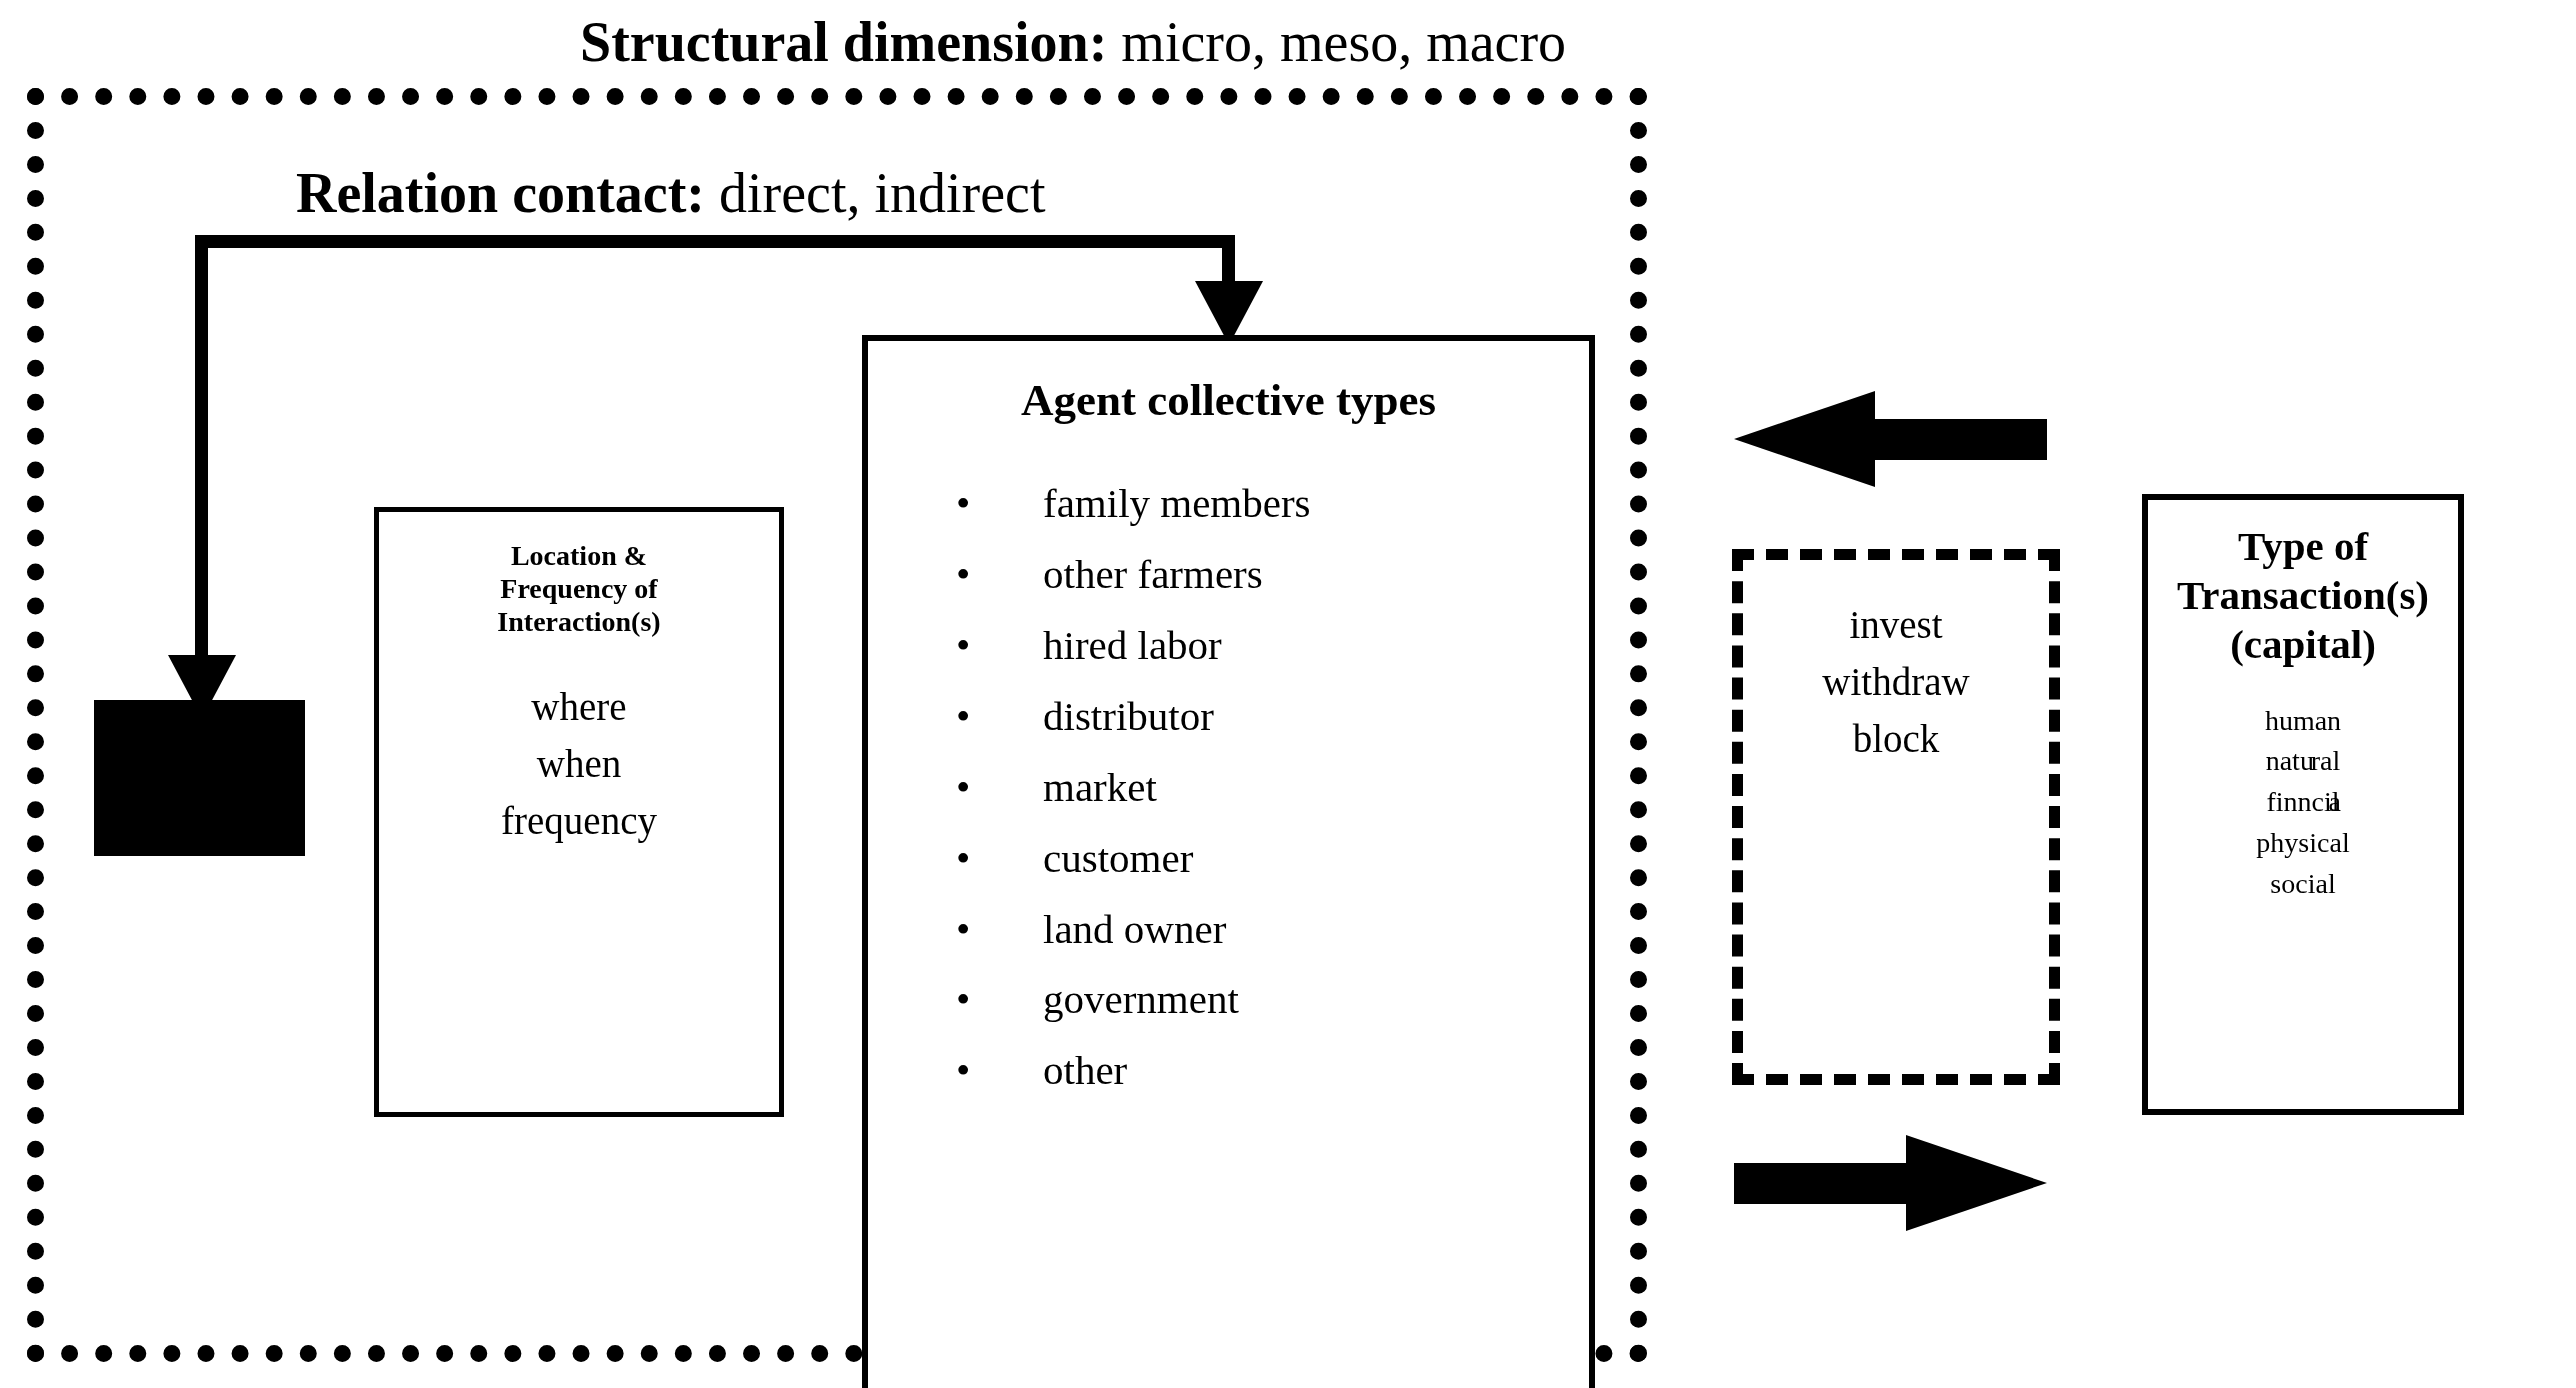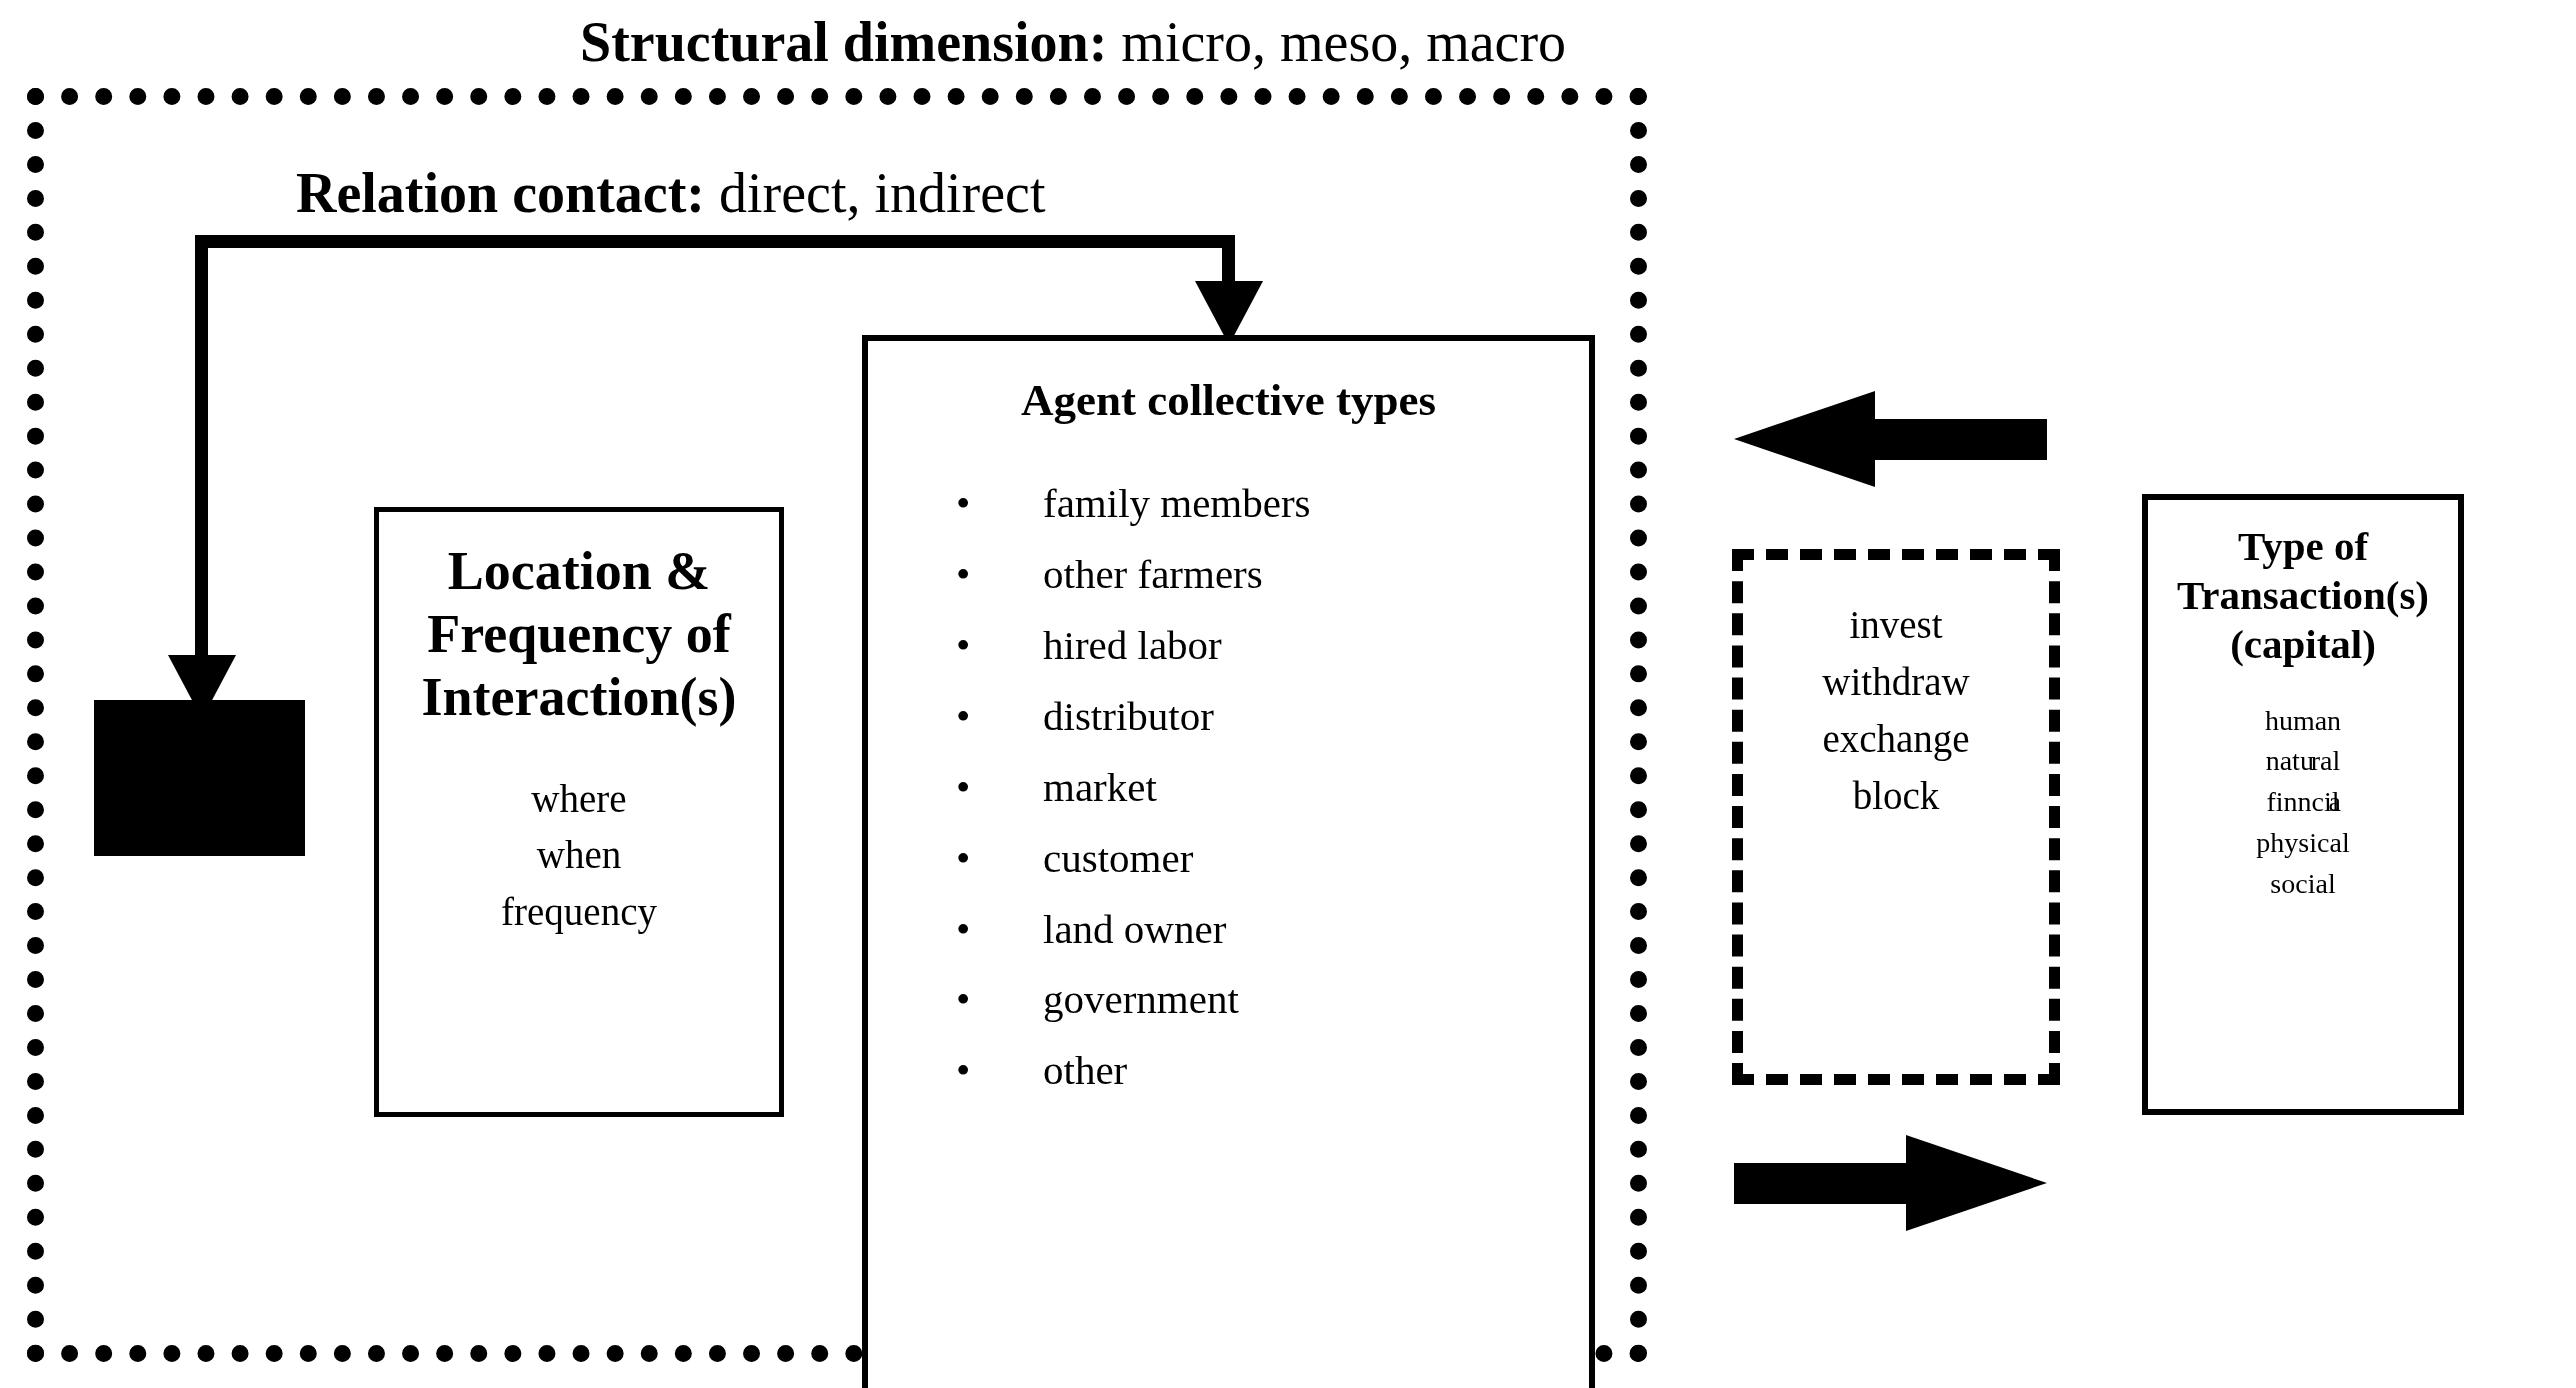--- a/index.html
+++ b/index.html
@@ -44,21 +44,21 @@
   
   #black-node{left:94px;top:700px;width:211px;height:156px;background:#000;}
 
   
   #location-box{
     left:374px;top:507px;width:410px;height:610px;
     border:5.5px solid #000;box-sizing:border-box;background:#fff;
     text-align:center;
   }
   #location-box .title{
-    font-weight:bold;font-size:54px;line-height:1.17;margin-top:28px;
+    font-weight:bold;font-size:28px;line-height:1.17;margin-top:28px;
   }
   #location-box .items{font-size:39px;line-height:1.46;margin-top:41px;}
 
   
   #agent-box{
     left:862px;top:335px;width:733px;height:1114px;
     border:6.3px solid #000;box-sizing:border-box;background:#fff;
   }
   #agent-box .title{
     font-weight:bold;font-size:45px;text-align:center;margin-top:33px;
@@ -169,21 +169,20 @@
 </div>
 <div class="block-arrow" id="arrow-right">
   <span class="shaft"></span>
   <span class="head"></span>
 </div>
 
 <div class="abs" id="degree-box">
   <div class="items">
     <div>invest</div>
     <div>withdraw</div>
-    <div>exchange</div>
     <div>block</div>
   </div>
 </div>
 
 <div class="abs" id="transaction-box">
   <div class="title">
     <div>Type of</div>
     <div>Transaction(s)</div>
     <div>(capital)</div>
   </div>

